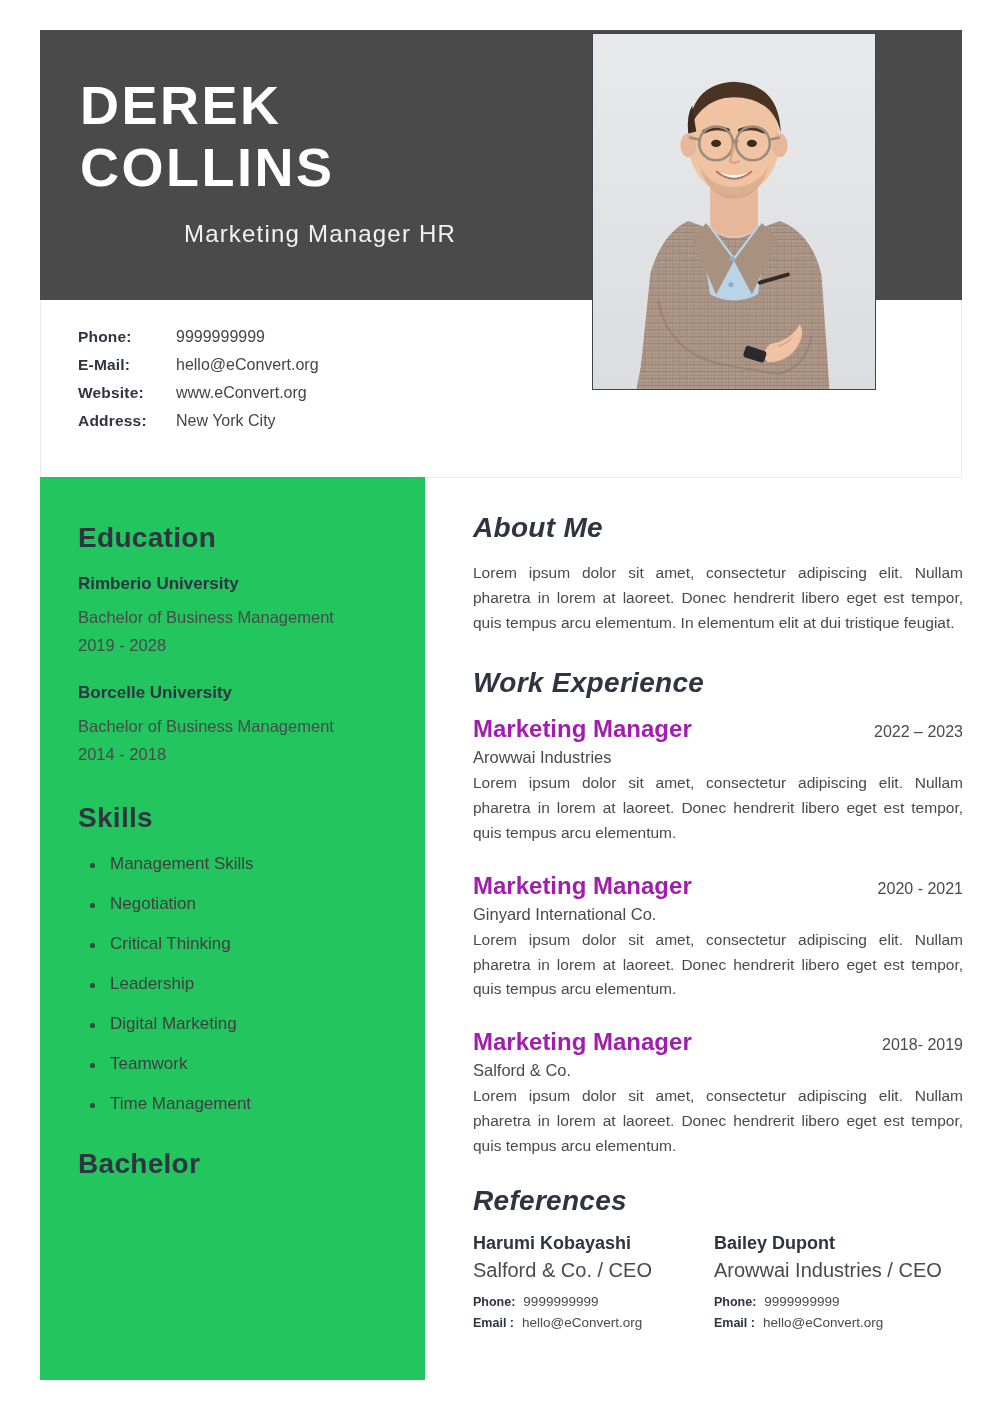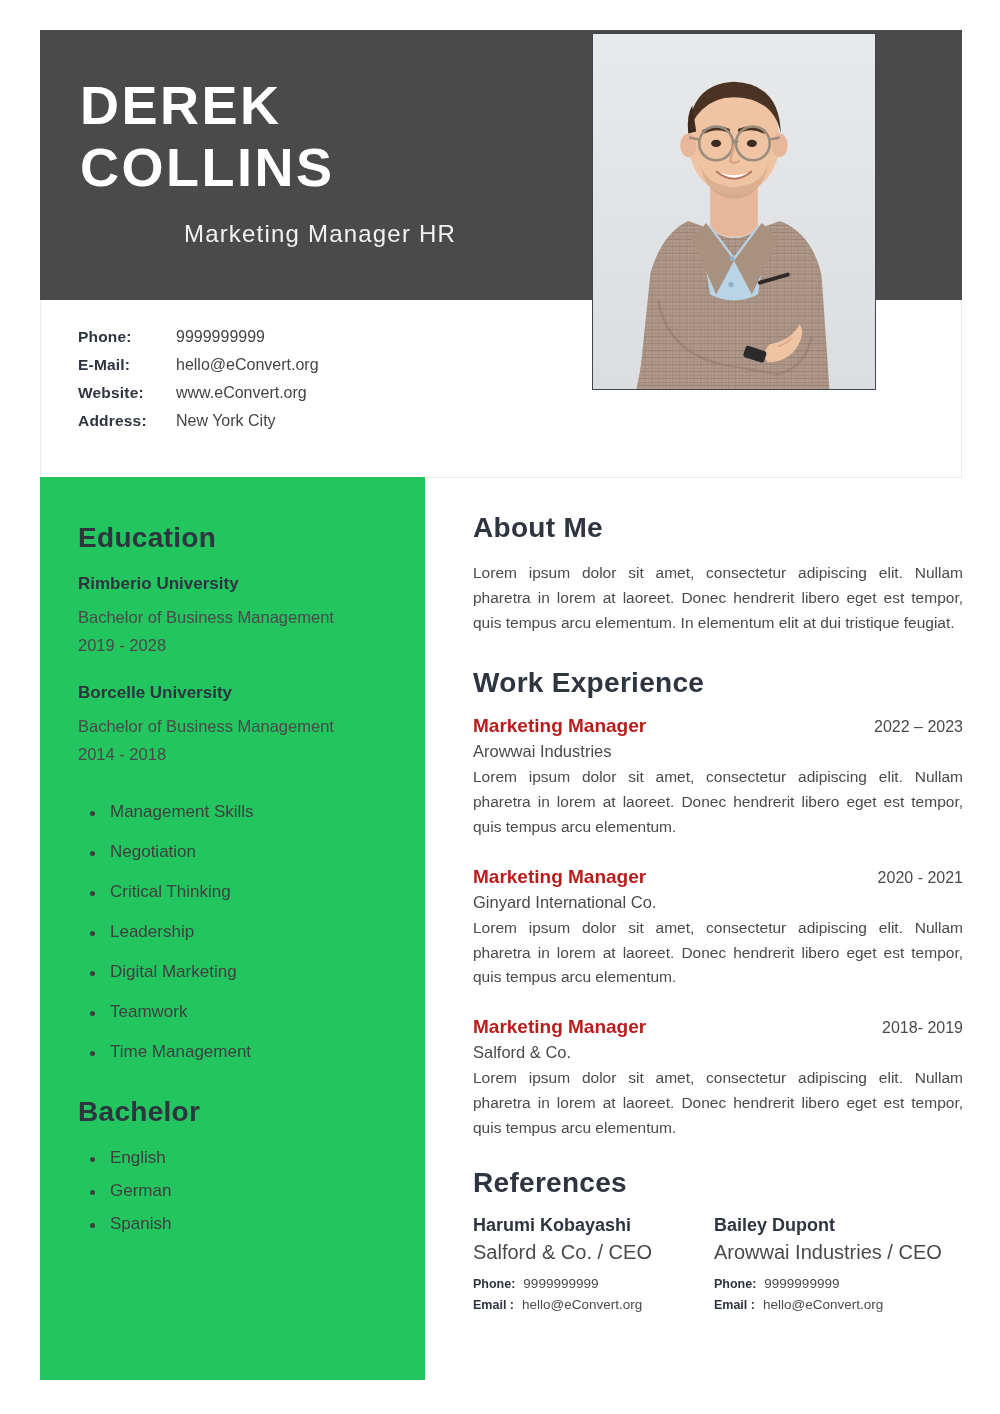--- a/index.html
+++ b/index.html
@@ -147,39 +147,40 @@
     position:absolute;
     left:473px; top:512px;
     width:490px;
   }
   .main-heading {
     font-size:28px;
     font-weight:bold;
     color:#2e3440;
     letter-spacing:0.3px;
     margin-bottom:16px;
+    font-style:italic;
   }
   .about-text {
     font-size:15.5px;
     line-height:1.62;
     color:#4a4a4a;
     text-align:justify;
   }
   .section-gap { margin-top:32px; }
 
   .job { margin-bottom:26px; }
   .job-head {
     display:flex;
     justify-content:space-between;
     align-items:baseline;
   }
   .job-role {
-    font-size:19px;
-    font-weight:bold;
-    color:#b91c1c;
+    font-size:24px;
+    font-weight:bold;
+    color:#a21caf;
   }
   .job-dates {
     font-size:16px;
     color:#4a4a4a;
     white-space:nowrap;
   }
   .job-company {
     font-size:16.5px;
     color:#4a4a4a;
     margin-top:5px;
@@ -343,38 +344,34 @@
         </div>
 
         <div class="edu-item">
           <div class="edu-school">Borcelle University</div>
           <div class="edu-degree">Bachelor of Business Management</div>
           <div class="edu-years">2014 - 2018</div>
         </div>
       </div>
 
       <div class="side-block">
+        <div class="side-heading">Skills</div>
         <ul class="side-list">
           <li>Management Skills</li>
           <li>Negotiation</li>
           <li>Critical Thinking</li>
           <li>Leadership</li>
           <li>Digital Marketing</li>
           <li>Teamwork</li>
           <li>Time Management</li>
         </ul>
       </div>
 
       <div class="side-block">
         <div class="side-heading">Bachelor</div>
-        <ul class="side-list lang-list">
-          <li>English</li>
-          <li>German</li>
-          <li>Spanish</li>
-        </ul>
       </div>
 
     </div>
   </div>
 
   <div class="main">
 
     <div>
       <div class="main-heading">About Me</div>
       <div class="about-text">Lorem ipsum dolor sit amet, consectetur adipiscing elit. Nullam pharetra in lorem at laoreet. Donec hendrerit libero eget est tempor, quis tempus arcu elementum. In elementum elit at dui tristique feugiat.</div>

